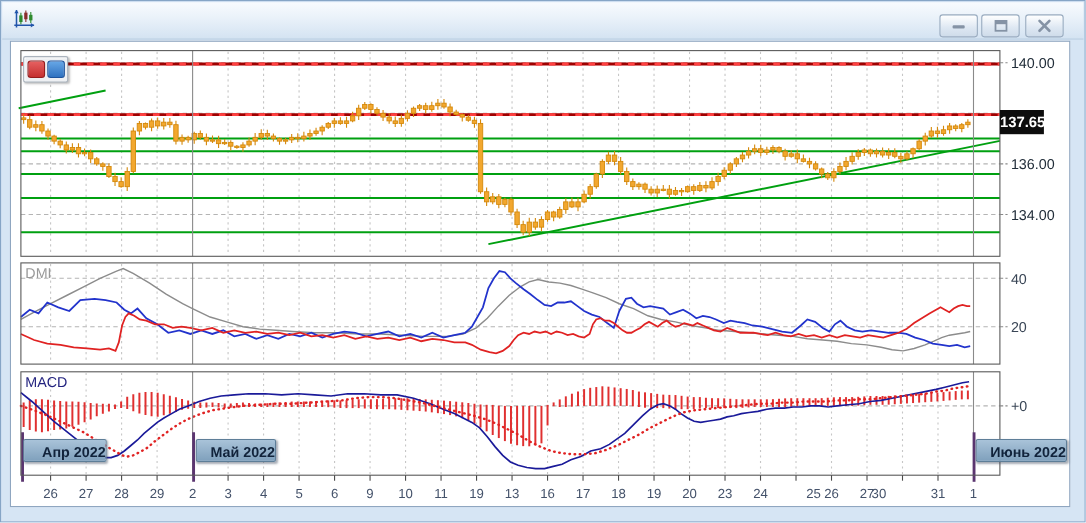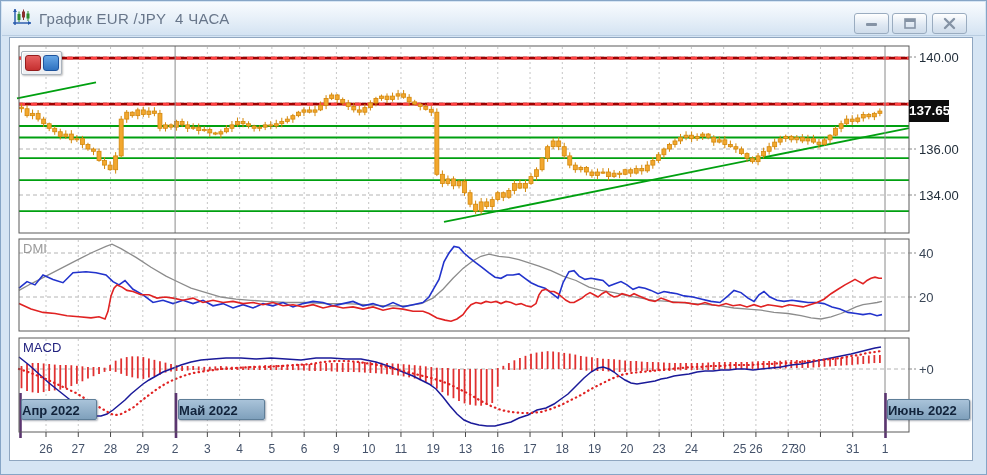--- a/index.html
+++ b/index.html
@@ -14,21 +14,21 @@
   .winbtn{position:absolute;top:11px;width:33px;height:19px;border:1px solid #9aacc0;border-radius:3px;
     background:linear-gradient(180deg,#ffffff,#dde7f2 60%,#cfdcea);cursor:default;}
   .winbtn .glyph{position:absolute;left:0;top:0;right:0;bottom:0;}
   .client{position:absolute;left:8px;top:36px;width:964px;height:424px;background:#ffffff;border:1px solid #8fa6c0;box-sizing:border-box;}
   svg.chart{position:absolute;left:0;top:0;}
   .olabel{position:absolute;font-size:13px;color:#222e3a;}
   .pricebox{position:absolute;left:908px;top:99px;width:40px;height:22px;background:#0d0d0d;color:#ffffff;
     font-size:13.5px;font-weight:bold;text-align:center;line-height:22px;}
   .paneltag{position:absolute;font-size:13px;}
   .daylbl{position:absolute;top:441px;width:28px;text-align:center;font-size:12px;color:#44526a;}
-  .monthbox{position:absolute;top:398px;height:21px;line-height:21px;text-align:left;font-size:13px;font-weight:bold;
+  .monthbox{position:absolute;top:398px;height:21px;line-height:21px;text-align:right;font-size:13px;font-weight:bold;
     color:#11233b;background:linear-gradient(180deg,#a9c3d9,#7fa0bc);border:1px solid #5e7e98;border-radius:2px;
     box-shadow:1px 1px 2px rgba(60,70,90,.45);box-sizing:border-box;}
   .minitoolbar{position:absolute;left:20px;top:50px;width:39px;height:22px;background:#eef0f3;border:1px solid #aab3bd;
     border-radius:2px;box-shadow:inset 1px 1px 0 #ffffff,1px 1px 2px rgba(0,0,0,.25);}
   .sqbtn{position:absolute;top:3px;width:14px;height:14px;border-radius:3px;cursor:default;}
   .sqbtn.red{left:3px;background:linear-gradient(180deg,#e66060,#c53030);border:1px solid #951d1d;}
   .sqbtn.blue{left:21px;background:linear-gradient(180deg,#66a6e6,#2f72c0);border:1px solid #1d539c;}
 </style>
 </head>
 <body>
@@ -42,21 +42,20 @@
         <path d="M3 1 l-2 3 h4 z" fill="#2255aa"></path>
         <path d="M19 15 l-3 -2 v4 z" fill="#2255aa"></path>
         <rect x="5.5" y="6" width="3" height="6" fill="#2e8b2e"></rect>
           <line x1="7" y1="3.5" x2="7" y2="14" stroke="#2e8b2e"></line>
         <rect x="10" y="3.5" width="3" height="6" fill="#8b2e2e"></rect>
           <line x1="11.5" y1="1.5" x2="11.5" y2="12" stroke="#8b2e2e"></line>
         <rect x="14.5" y="5.5" width="3" height="5" fill="#2e8b2e"></rect>
           <line x1="16" y1="3" x2="16" y2="13" stroke="#2e8b2e"></line>
       </svg>
     </span>
-    <span class="apptitle">График EUR /JPY  4 ЧАСА</span>
     <div class="winbtn" style="left:852px">
       <span class="glyph">
         <svg width="33" height="19">
             <rect x="11" y="9" width="11" height="3" rx="1" fill="#8593a5"></rect>
           </svg>
       </span>
     </div>
     <div class="winbtn" style="left:890px">
       <span class="glyph">
         <svg width="33" height="19">
@@ -729,20 +728,20 @@
       <div class="daylbl" style="left: 676.38px;">24</div>
       <div class="daylbl" style="left: 708.649px; margin-left: 16px;">25</div>
       <div class="daylbl" style="left: 740.918px;">26</div>
       <div class="daylbl" style="left: 773.187px;">27</div>
       <div class="daylbl" style="left: 784px;">30</div>
       <div class="daylbl" style="left: 837.725px;">31</div>
       <div class="daylbl" style="left: 869.994px;">1</div>
     </div>
 
   <div class="monthbox" style="left:20px;width:76px;">Апр 2022</div>
-  <div class="monthbox" style="left:177px;width:87px;">Май 2022</div>
+  <div class="monthbox" style="left:177px;width:73px;">Май 2022</div>
   <div class="monthbox" style="left:886px;width:83px;">Июнь 2022</div>
 
   <div class="minitoolbar">
     <div class="sqbtn red"></div>
     <div class="sqbtn blue"></div>
   </div>
 </div>
 
 </body></html>

